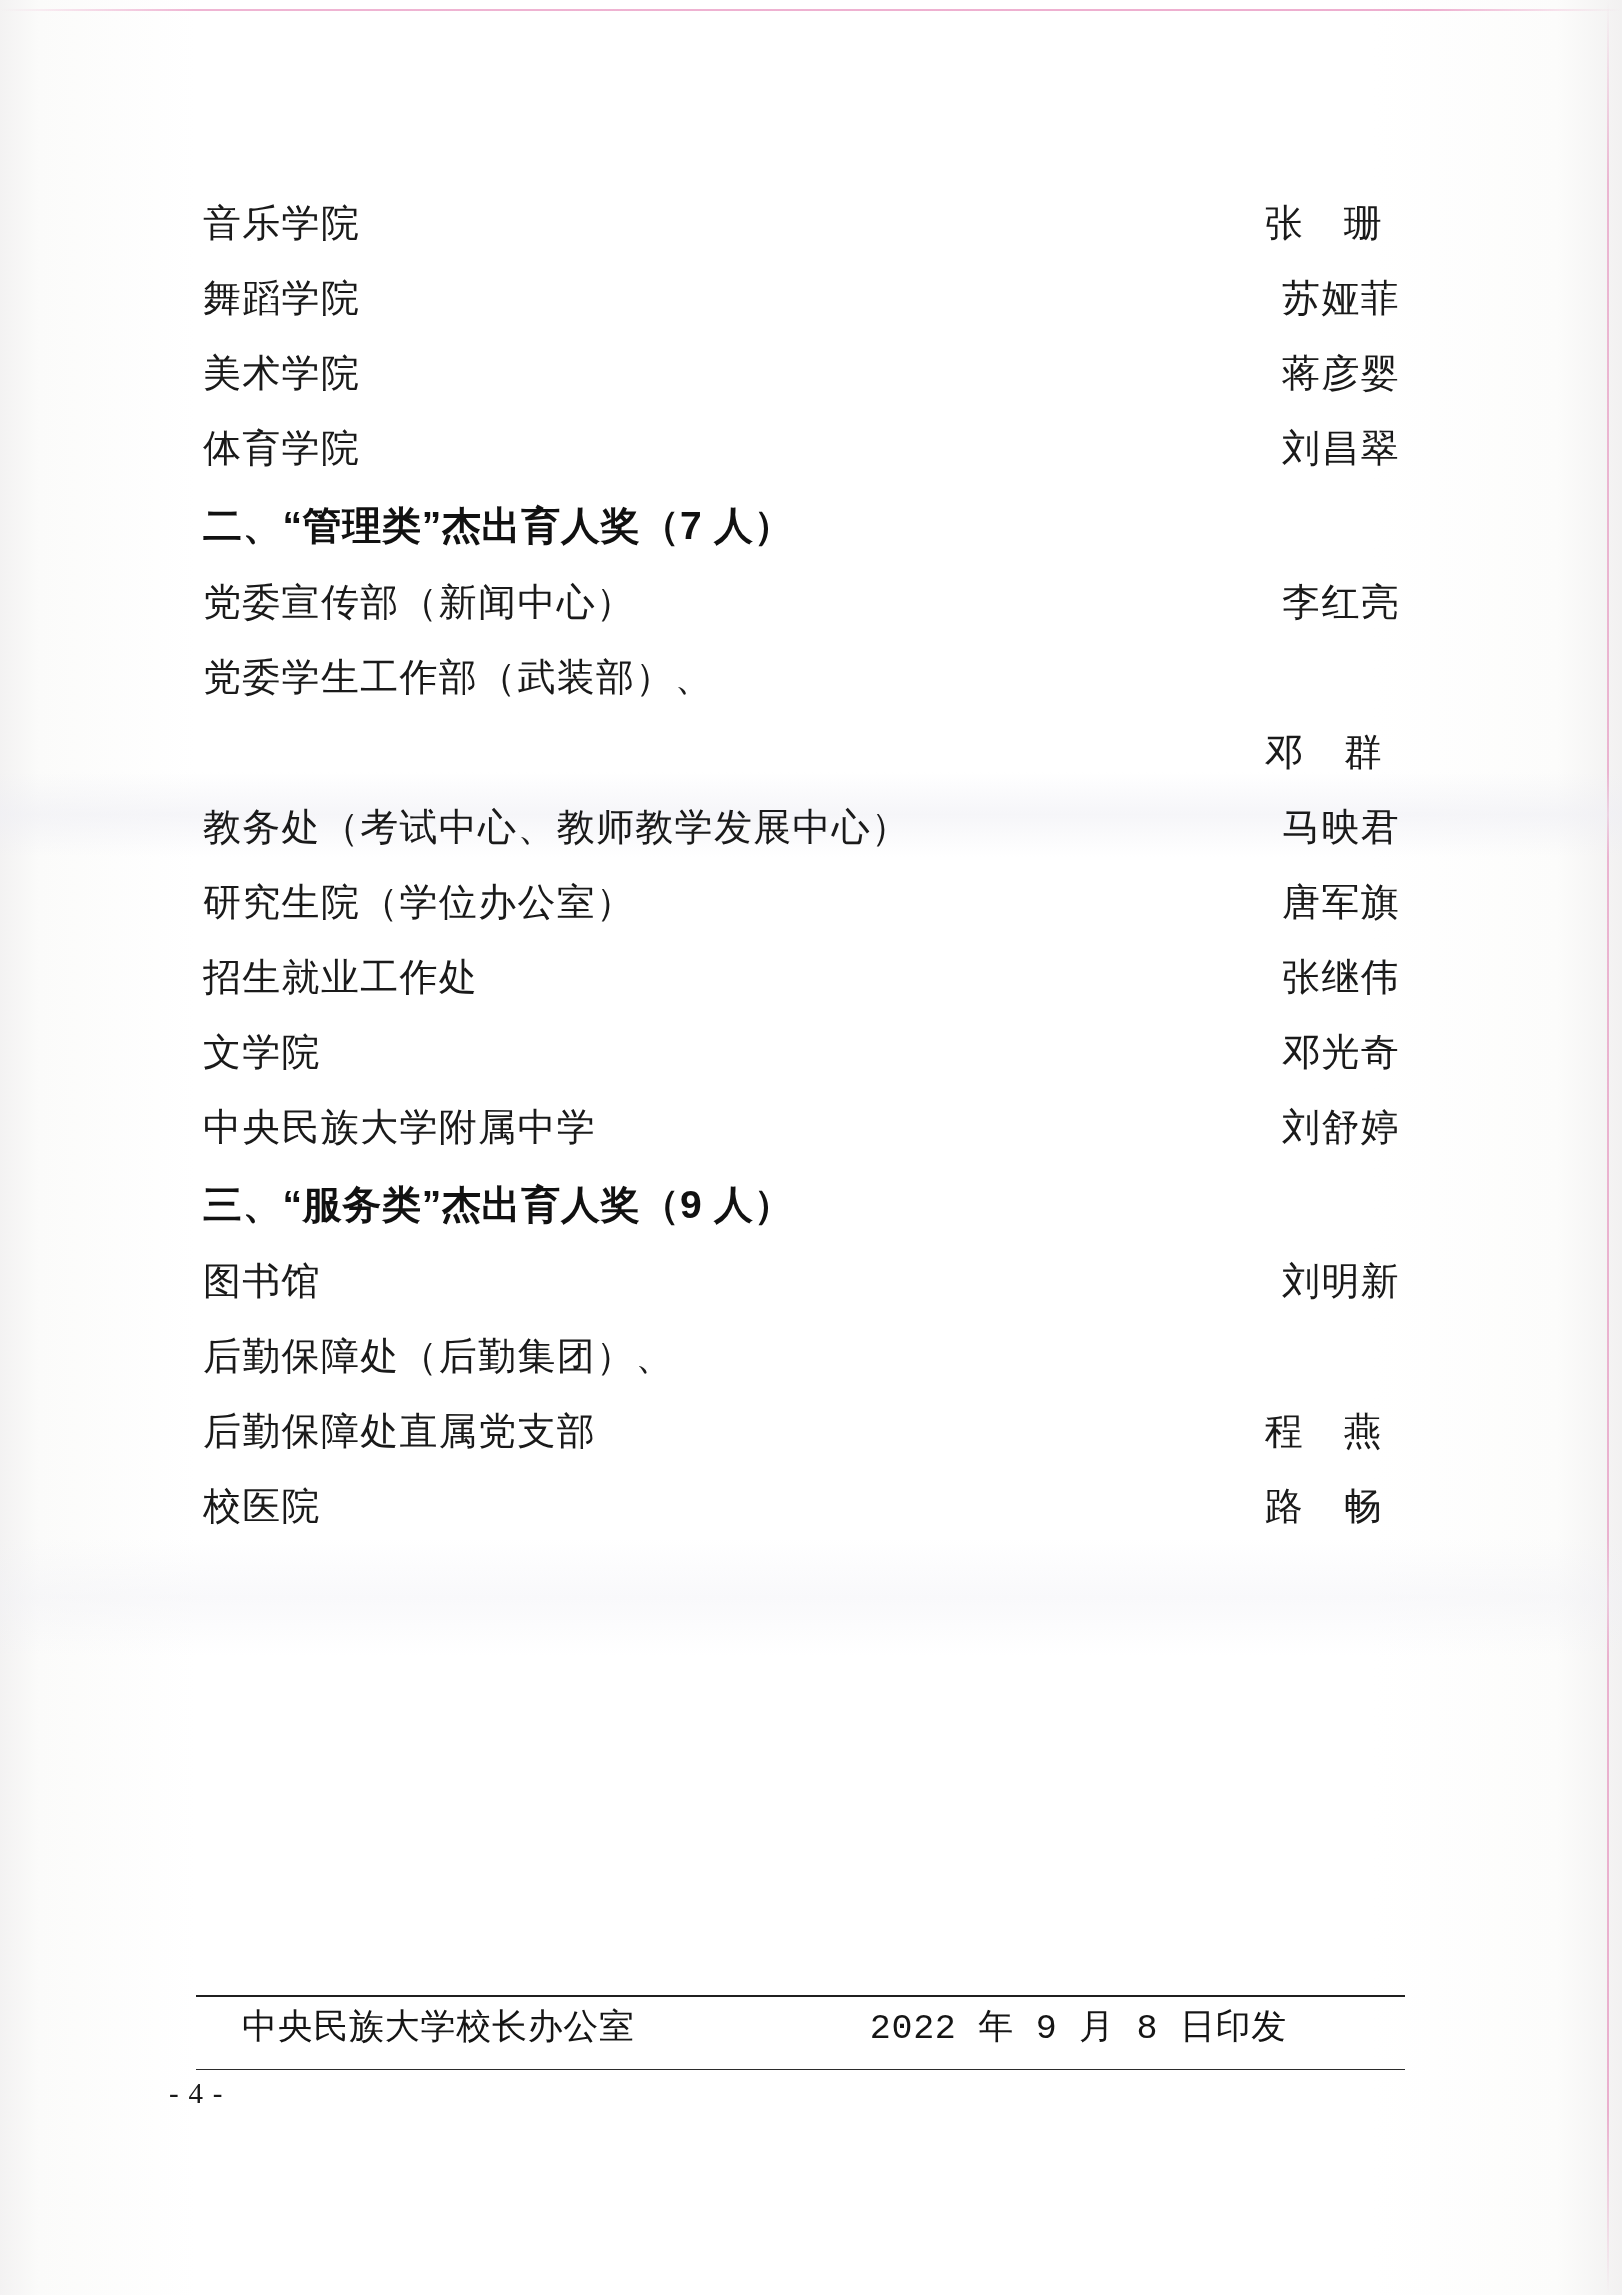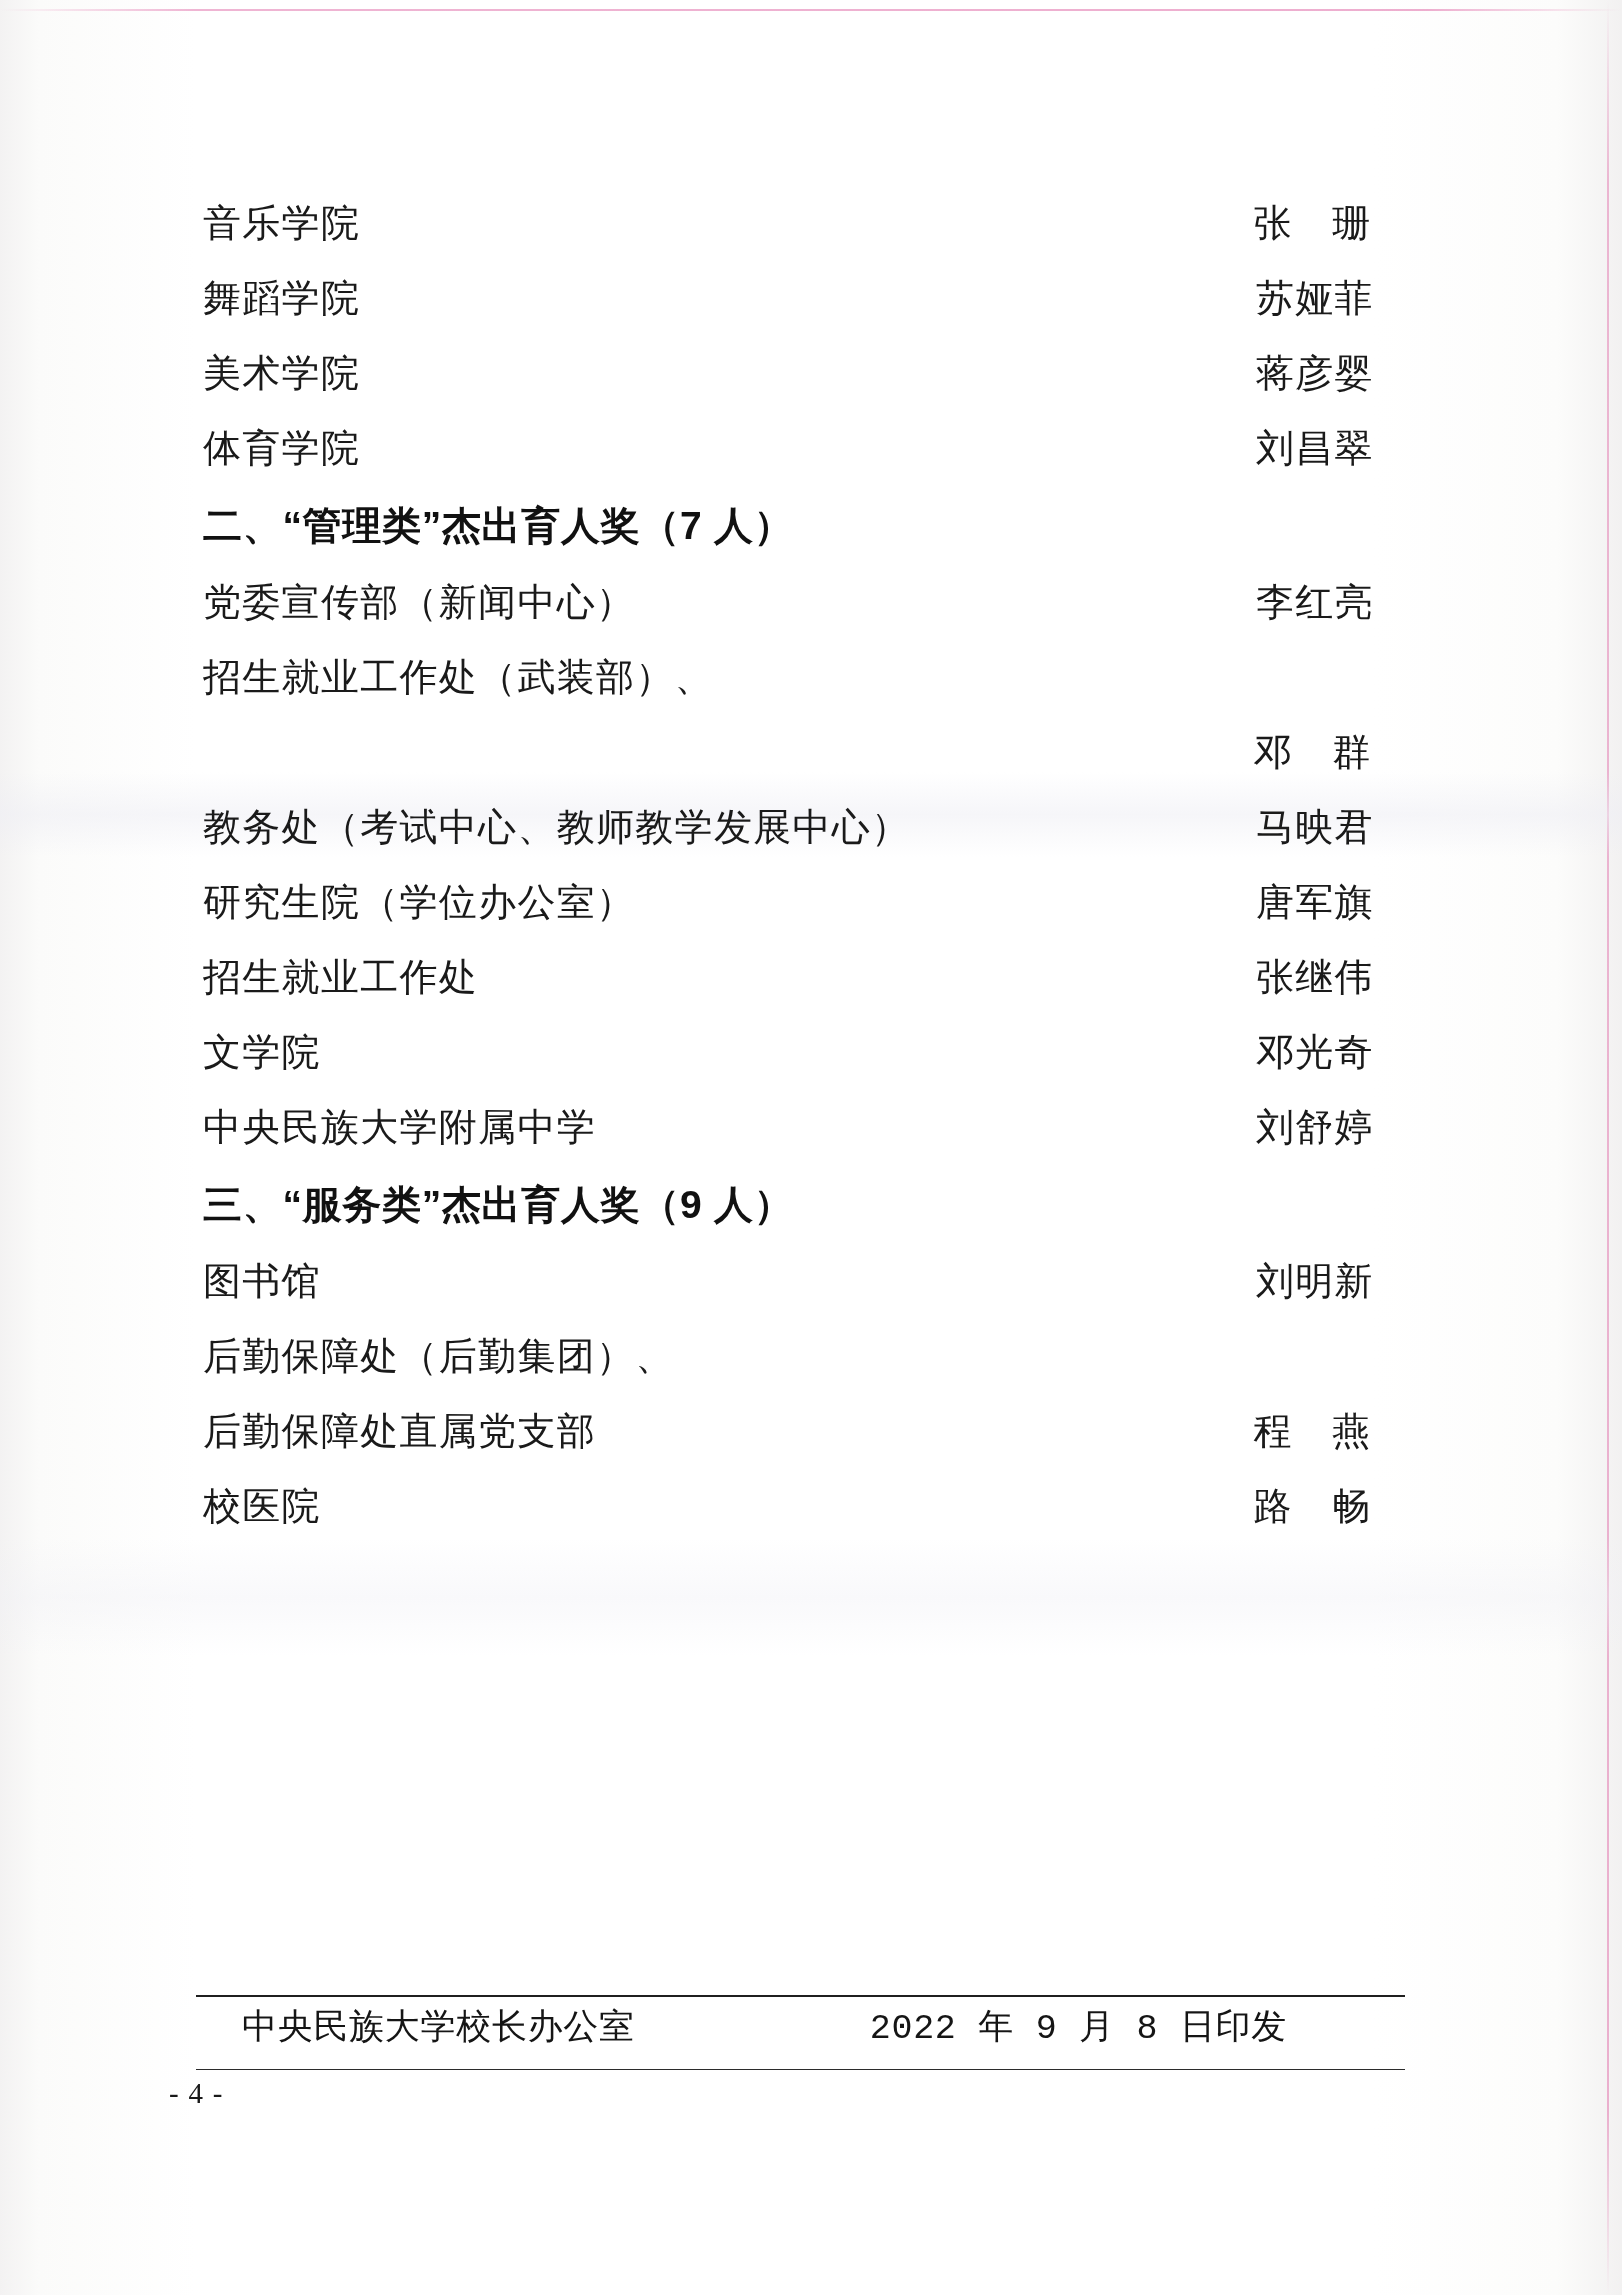--- a/index.html
+++ b/index.html
@@ -86,21 +86,21 @@
     letter-spacing: 1.3px;
   }
 
   .row .name {
     position: absolute;
     right: 0;
     top: 0;
     font-size: 38px;
     color: #1a1a1a;
     letter-spacing: 1.3px;
-    text-align: left;
+    text-align: right;
     min-width: 144px;
   }
   
   .row .name.spaced {
     letter-spacing: 15.7px;
     padding-right: 2.6px;
   }
 
   .section-head {
     position: relative;
@@ -196,21 +196,21 @@
       <span class="name">刘昌翠</span>
     </div>
 
     <div class="section-head">二、“管理类”杰出育人奖（7 人）</div>
 
     <div class="row">
       <span class="unit">党委宣传部（新闻中心）</span>
       <span class="name">李红亮</span>
     </div>
     <div class="row">
-      <span class="unit">招生就业工作处（武装部）、</span>
+      <span class="unit">党委学生工作部（武装部）、</span>
       <span class="name"></span>
     </div>
     <div class="row">
       <span class="name spaced">邓  群</span>
     </div>
     <div class="row">
       <span class="unit">教务处（考试中心、教师教学发展中心）</span>
       <span class="name">马映君</span>
     </div>
     <div class="row">

